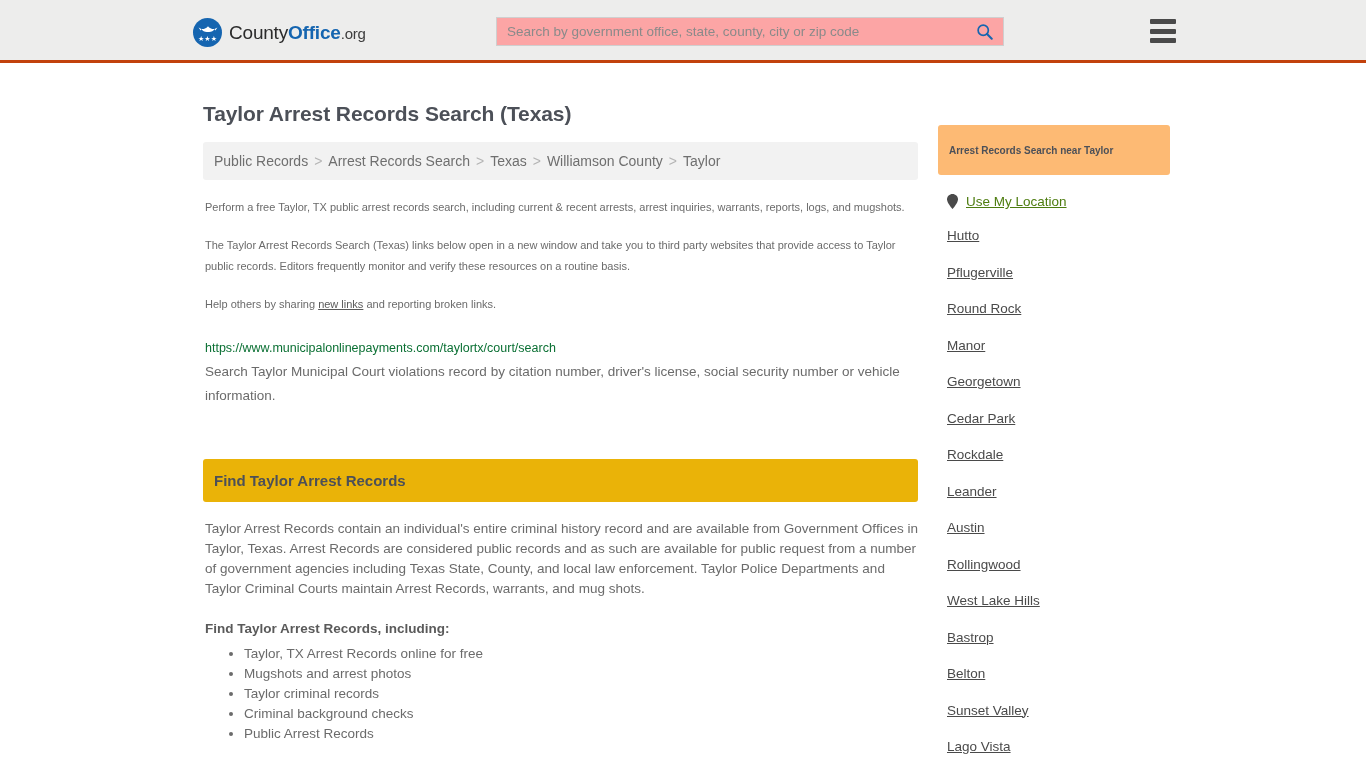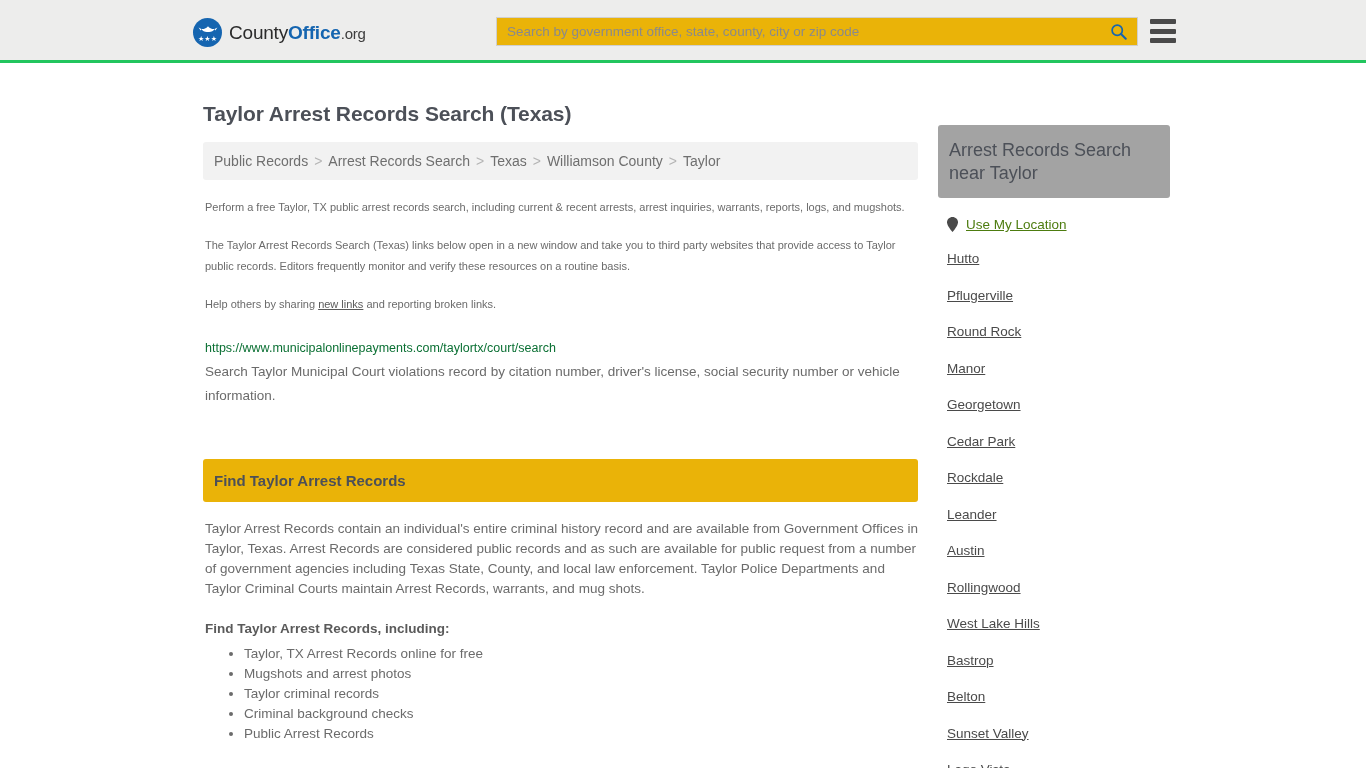--- a/index.html
+++ b/index.html
@@ -9,21 +9,21 @@
     background: #ffffff;
     font-family: "Liberation Sans", sans-serif;
     overflow: hidden;
   }
 
   
   .site-header {
     position: relative;
     height: 63px;
     background: #ededec;
-    border-bottom: 3px solid #22c55e;
+    border-bottom: 3px solid #c2410c;
     display: flex;
     align-items: center;
   }
   .logo-wrap {
     display: flex;
     align-items: center;
     position: absolute;
     left: 193px;
     top: 18px;
     text-decoration: none;
@@ -59,23 +59,23 @@
     letter-spacing: -0.2px;
     white-space: nowrap;
   }
   .logo-text .b { color: #1565b0; font-weight: bold; }
   .logo-text .org { font-size: 15px; color: #3d3d3d; }
 
   .search-wrap {
     position: absolute;
     left: 496px;
     top: 17px;
-    width: 642px;
+    width: 508px;
     height: 29px;
-    background: #eab308;
+    background: #fca5a5;
     border: 1px solid #cfcfcf;
     display: flex;
     align-items: center;
   }
   .search-input {
     flex: 1 1 auto;
     border: 0;
     outline: 0;
     height: 100%;
     padding: 0 10px;
@@ -231,25 +231,25 @@
     list-style: disc;
   }
   ul.bullets li {
     font-size: 13.5px;
     color: #6b6b6b;
     line-height: 20px;
   }
 
   
   .side-head {
-    background: #a3a3a3;
+    background: #fdba74;
     border-radius: 3px;
     padding: 14px 11px 13px 11px;
-    font-size: 18px;
-    font-weight: normal;
+    font-size: 10px;
+    font-weight: bold;
     color: #4c5058;
     line-height: 23px;
   }
   .side-loc {
     display: flex;
     align-items: center;
     gap: 8px;
     margin: 19px 0 0 9px;
   }
   .side-loc a {

